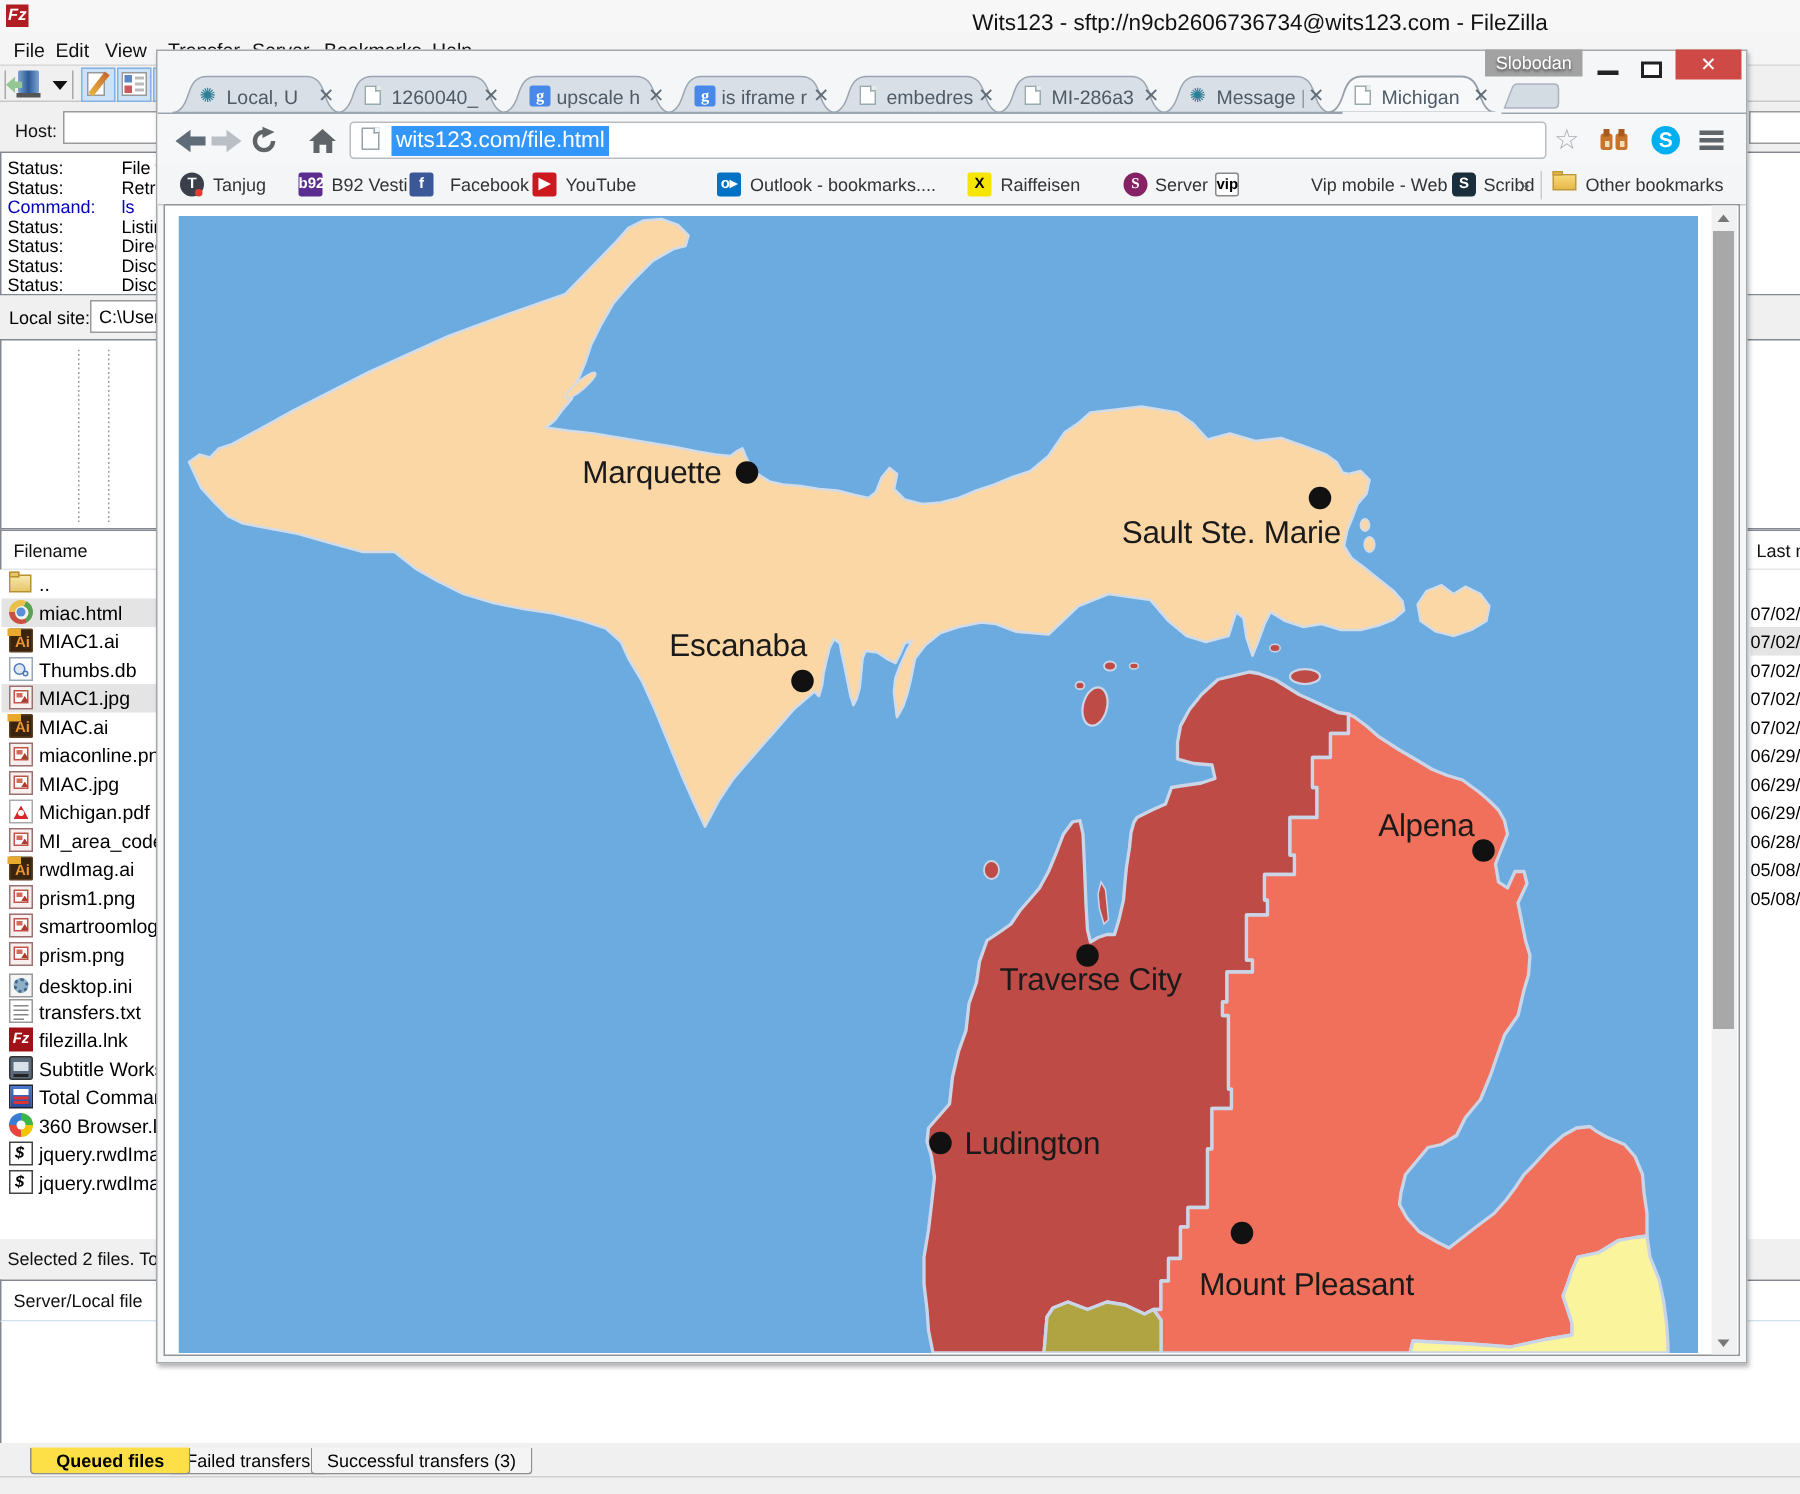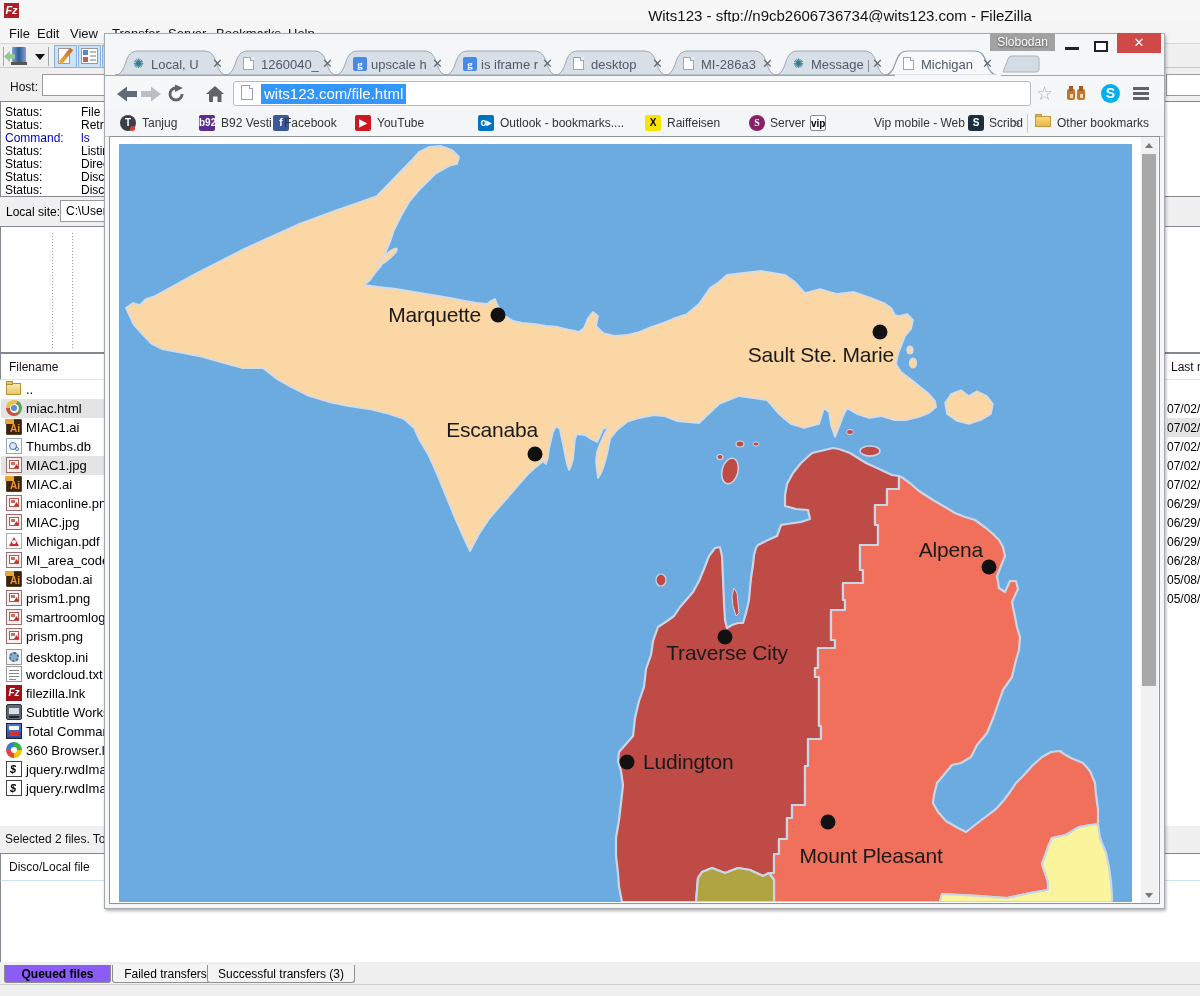--- a/index.html
+++ b/index.html
@@ -192,21 +192,21 @@
           <div style="position:absolute;left:4px;top:3px;width:5px;height:4px;background:#b03a32;clip-path:polygon(50% 0,100% 100%,0 100%)"></div>
         </div>
       </div>
       <span class="nm">MI_area_code_3</span>
     </div>
 <div class="frow" style="top:190px">
       <div class="ficon" style="background:#3a2410;border:1px solid #5a4020;border-radius:1px">
         <div style="position:absolute;left:-2px;top:-1px;width:9px;height:5px;background:#e8a82d"></div>
         <div style="position:absolute;left:3px;top:3px;color:#e8952d;font-size:10px;font-weight:bold">Ai</div>
       </div>
-      <span class="nm">slobodan.ai</span>
+      <span class="nm">rwdImag.ai</span>
     </div>
 <div class="frow" style="top:209px">
       <div class="ficon" style="background:#f8f0ef;border:1px solid #9c7070;">
         <div style="position:absolute;left:2px;top:2px;width:10px;height:9px;background:#fff;border:1px solid #c0524a">
           <div style="position:absolute;left:1px;top:1px;width:4px;height:3px;background:#d06a5a"></div>
           <div style="position:absolute;left:4px;top:3px;width:5px;height:4px;background:#b03a32;clip-path:polygon(50% 0,100% 100%,0 100%)"></div>
         </div>
       </div>
       <span class="nm">prism1.png</span>
     </div>
@@ -234,21 +234,21 @@
       </div>
       <span class="nm">desktop.ini</span>
     </div>
 <div class="frow" style="top:285px">
       <div class="ficon" style="background:#fff;border:1px solid #999">
         <div style="position:absolute;left:2px;top:3px;width:10px;height:1px;background:#888"></div>
         <div style="position:absolute;left:2px;top:6px;width:10px;height:1px;background:#888"></div>
         <div style="position:absolute;left:2px;top:9px;width:10px;height:1px;background:#888"></div>
         <div style="position:absolute;left:2px;top:12px;width:7px;height:1px;background:#888"></div>
       </div>
-      <span class="nm">wordcloud.txt</span>
+      <span class="nm">transfers.txt</span>
     </div>
 <div class="frow" style="top:304px">
       <div class="ficon" style="background:#a01217;color:#fff;font-size:10px;font-weight:bold;font-style:italic;text-align:center;line-height:15px">Fz</div>
       <span class="nm">filezilla.lnk</span>
     </div>
 <div class="frow" style="top:323px">
       <div class="ficon" style="background:#5a6a7a;border:1px solid #333;border-radius:2px">
         <div style="position:absolute;left:2px;top:3px;width:10px;height:6px;background:#d8e0e8"></div>
         <div style="position:absolute;left:2px;top:11px;width:10px;height:2px;background:#222"></div>
       </div>
@@ -289,25 +289,25 @@
 <div class="rdate" style="top:494px;">06/29/2</div>
 <div class="rdate" style="top:513px;">06/29/2</div>
 <div class="rdate" style="top:532px;">06/29/2</div>
 <div class="rdate" style="top:551px;">06/28/2</div>
 <div class="rdate" style="top:570px;">05/08/2</div>
 <div class="rdate" style="top:589px;">05/08/2</div>
 <div class="abs" id="fz-selbar">
     <span class="abs" style="left:5px;top:6px">Selected 2 files. Tot</span>
   </div>
 <div class="abs" id="fz-quehdr">
-    <span class="abs" style="left:8px;top:6px">Disco/Local file</span>
+    <span class="abs" style="left:8px;top:6px">Server/Local file</span>
   </div>
 <div class="abs" id="fz-queue"></div>
 <div class="abs" id="fz-tabs">
-  <div class="qtab" style="left:4px;width:107px;background:#8b5cf6;font-weight:bold;z-index:2">Queued files</div>
+  <div class="qtab" style="left:20px;width:107px;background:#fde047;font-weight:bold;z-index:2">Queued files</div>
   <div class="qtab" style="left:112px;width:107px">Failed transfers</div>
   <div class="qtab" style="left:207px;width:148px">Successful transfers (3)</div>
 </div>
 <div class="abs" id="fz-status"></div>
 <div class="abs" id="chrome"></div>
 <div class="abs" id="slobodan">Slobodan</div>
 <div class="abs" id="win-min"></div>
 <div class="abs" id="win-max"></div>
 <div class="abs" id="win-close">✕</div>
 <svg class="abs" style="left:105px;top:48px" width="1059" height="28" viewBox="0 0 1059 28">
@@ -331,21 +331,21 @@
 <div class="tabtxt" style="left:261px;width:58px">1260040_i</div>
 <div class="tabx" style="left:322px">✕</div>
 <div class="abs" style="left:353px;top:57px;width:14px;height:14px;background:#4788e8;border-radius:2px;color:#fff;font-size:11px;text-align:center;line-height:14px;font-family:'Liberation Serif',serif"><b>g</b></div>
 <div class="tabtxt" style="left:371px;width:58px">upscale h</div>
 <div class="tabx" style="left:432px">✕</div>
 <div class="abs" style="left:463px;top:57px;width:14px;height:14px;background:#4788e8;border-radius:2px;color:#fff;font-size:11px;text-align:center;line-height:14px;font-family:'Liberation Serif',serif"><b>g</b></div>
 <div class="tabtxt" style="left:481px;width:58px">is iframe r</div>
 <div class="tabx" style="left:542px">✕</div>
 <div class="abs" style="left:573px;top:57px;width:11px;height:13px;background:#fff;border:1px solid #9aa;"></div>
 <div class="abs" style="left:580px;top:57px;width:4px;height:4px;background:#e8ecef;border-left:1px solid #9aa;border-bottom:1px solid #9aa"></div>
-<div class="tabtxt" style="left:591px;width:58px">desktop</div>
+<div class="tabtxt" style="left:591px;width:58px">embedres</div>
 <div class="tabx" style="left:652px">✕</div>
 <div class="abs" style="left:683px;top:57px;width:11px;height:13px;background:#fff;border:1px solid #9aa;"></div>
 <div class="abs" style="left:690px;top:57px;width:4px;height:4px;background:#e8ecef;border-left:1px solid #9aa;border-bottom:1px solid #9aa"></div>
 <div class="tabtxt" style="left:701px;width:58px">MI-286a3</div>
 <div class="tabx" style="left:762px">✕</div>
 <div class="abs" style="left:793px;top:57px;width:13px;height:13px;color:#2e7d95;font-size:13px;line-height:13px">✺</div>
 <div class="tabtxt" style="left:811px;width:58px">Message |</div>
 <div class="tabx" style="left:872px">✕</div>
 <div class="abs" style="left:903px;top:57px;width:11px;height:13px;background:#fff;border:1px solid #9aa;"></div>
 <div class="abs" style="left:910px;top:57px;width:4px;height:4px;background:#e8ecef;border-left:1px solid #9aa;border-bottom:1px solid #9aa"></div>
@@ -377,21 +377,21 @@
 <div class="abs" style="left:1101px;top:84px;width:19px;height:19px;border-radius:50%;background:#00aff0;color:#fff;font-size:14px;font-weight:bold;text-align:center;line-height:19px">S</div>
 <div class="abs" style="left:1133px;top:87px;width:16px;height:3px;background:#5f6469"></div>
 <div class="abs" style="left:1133px;top:92px;width:16px;height:3px;background:#5f6469"></div>
 <div class="abs" style="left:1133px;top:97px;width:16px;height:3px;background:#5f6469"></div>
 <div class="abs" id="bmbar"></div>
 <div class="bmico" style="left:120px;background:#3a3f4a;border-radius:50%">T</div>
 <div class="bm" style="left:142px">Tanjug</div>
 <div class="bmico" style="left:199px;background:#5b2d8e">b92</div>
 <div class="bm" style="left:221px">B92 Vesti</div>
 <div class="bmico" style="left:273px;background:#3b5998">f</div>
-<div class="bm" style="left:284px">Facebook</div>
+<div class="bm" style="left:300px">Facebook</div>
 <div class="bmico" style="left:355px;background:#cc181e">▶</div>
 <div class="bm" style="left:377px">YouTube</div>
 <div class="bmico" style="left:478px;background:#0072c6">o▸</div>
 <div class="bm" style="left:500px">Outlook - bookmarks....</div>
 <div class="bmico" style="left:645px;background:#f6e500;color:#000">X</div>
 <div class="bm" style="left:667px">Raiffeisen</div>
 <div class="bmico" style="left:749px;background:#862165;border-radius:50%;font-family:'Liberation Serif',serif">S</div>
 <div class="bm" style="left:770px">Server</div>
 <div class="bmico" style="left:810px;background:#fff;color:#000;border:1px solid #888">vip</div>
 <div class="bm" style="left:874px">Vip mobile - Web P...</div>

